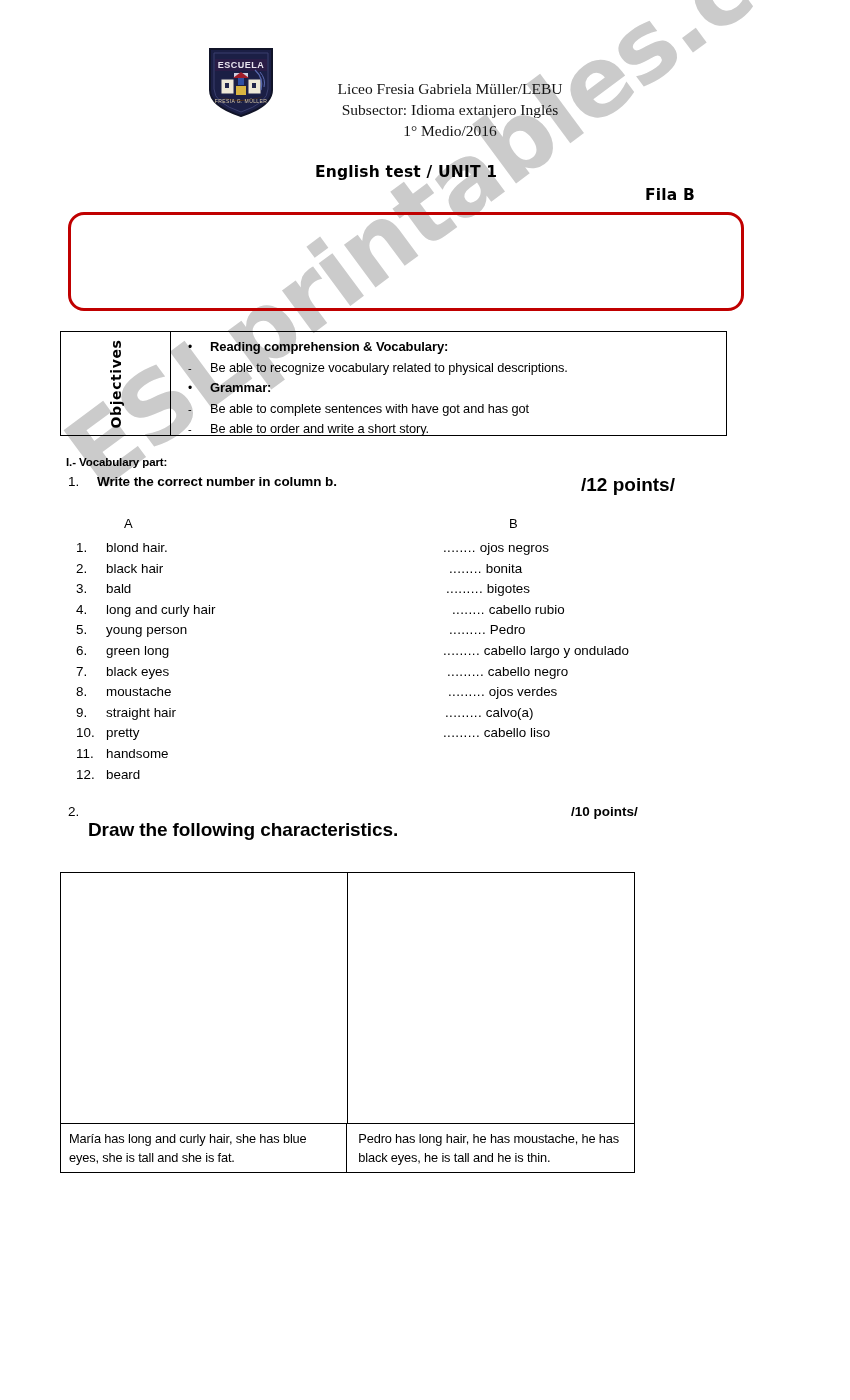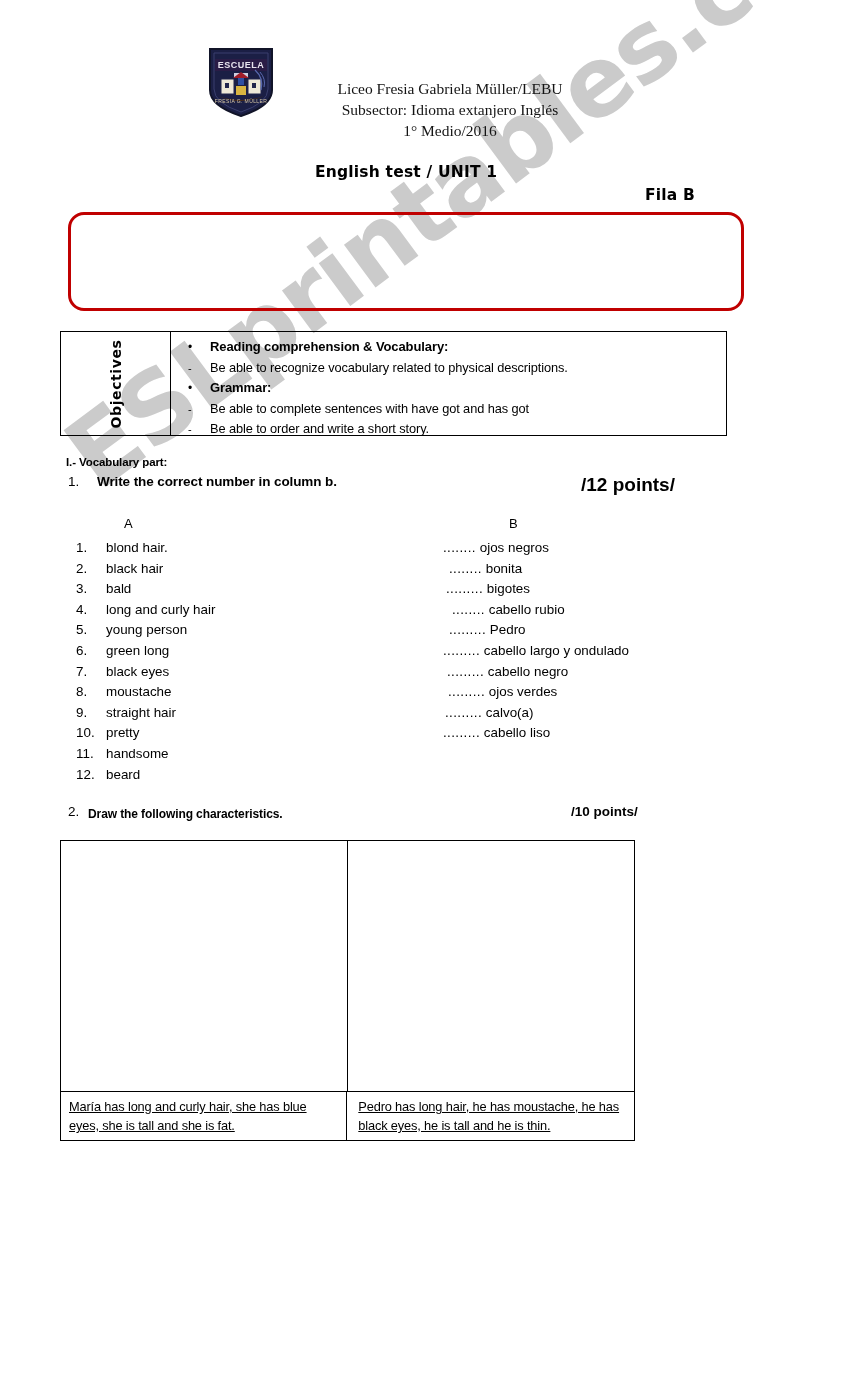--- a/index.html
+++ b/index.html
@@ -252,42 +252,41 @@
   }
   .q2-num {
     position: absolute;
     left: 0;
     top: 0;
     font-size: 13.5px;
   }
   .q2-text {
     position: absolute;
     left: 20px;
-    top: 3px;
-    font-size: 12px;
+    top: 15px;
+    font-size: 19px;
     font-weight: bold;
     letter-spacing: -0.1px;
   }
   .q2-points {
     position: absolute;
     left: 503px;
     top: 0;
     font-size: 13.5px;
     font-weight: bold;
   }
 
   
   .draw-table {
     position: absolute;
     left: 60px;
-    top: 840px;
+    top: 872px;
     width: 575px;
     border: 1.3px solid #000;
     box-sizing: border-box;
-    text-decoration: underline;
   }
   .draw-row {
     display: flex;
   }
   .draw-cell {
     box-sizing: border-box;
     width: 350px;
     height: 250px;
   }
   .draw-cell.left { border-right: 1.3px solid #000; }

